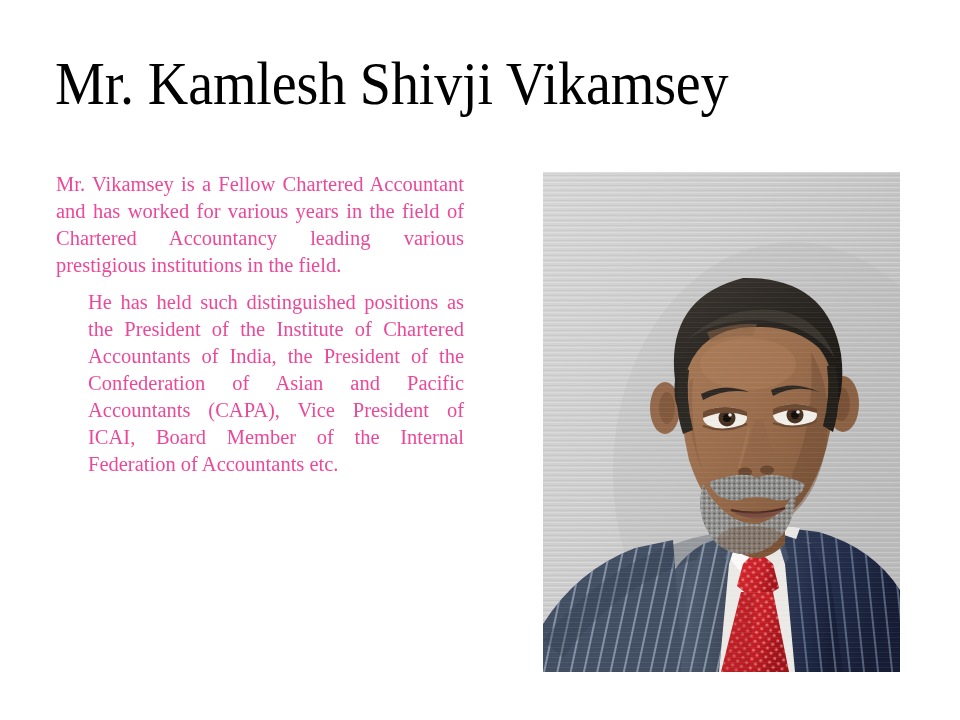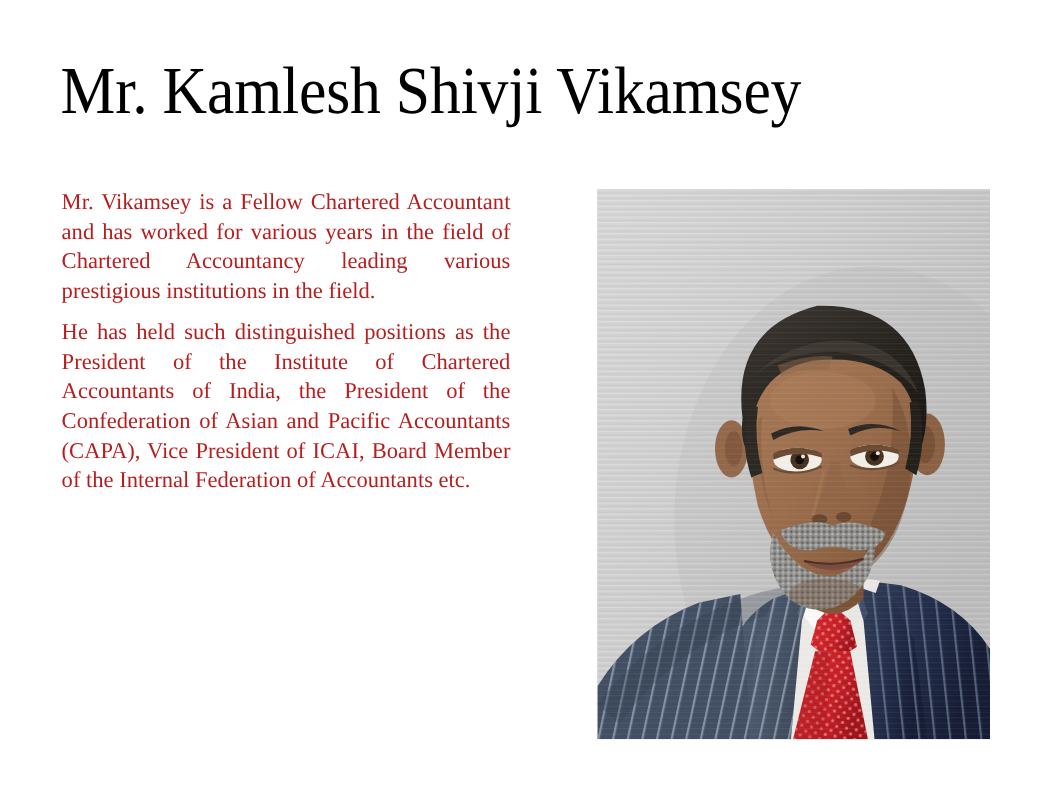--- a/index.html
+++ b/index.html
@@ -42,26 +42,26 @@
     position: absolute;
     left: 56px;
     top: 171px;
     width: 408px;
   }
   .body-par {
     margin: 0 0 10px 0;
     font-family: "Liberation Serif", "DejaVu Serif", serif;
     font-size: 20.5px;
     line-height: 27px;
-    color: #b91c1c;
+    color: #ec4899;
     text-align: justify;
     text-justify: inter-word;
     hyphens: none;
   }
-  .body-par:last-child { margin-bottom: 0; }
+  .body-par:last-child { margin-bottom: 0; margin-left: 32px; }
 
   
   .photo-frame {
     position: absolute;
     left: 543px;
     top: 172px;
     width: 357px;
     height: 500px;
     overflow: hidden;
     background: #cfcfcf;

